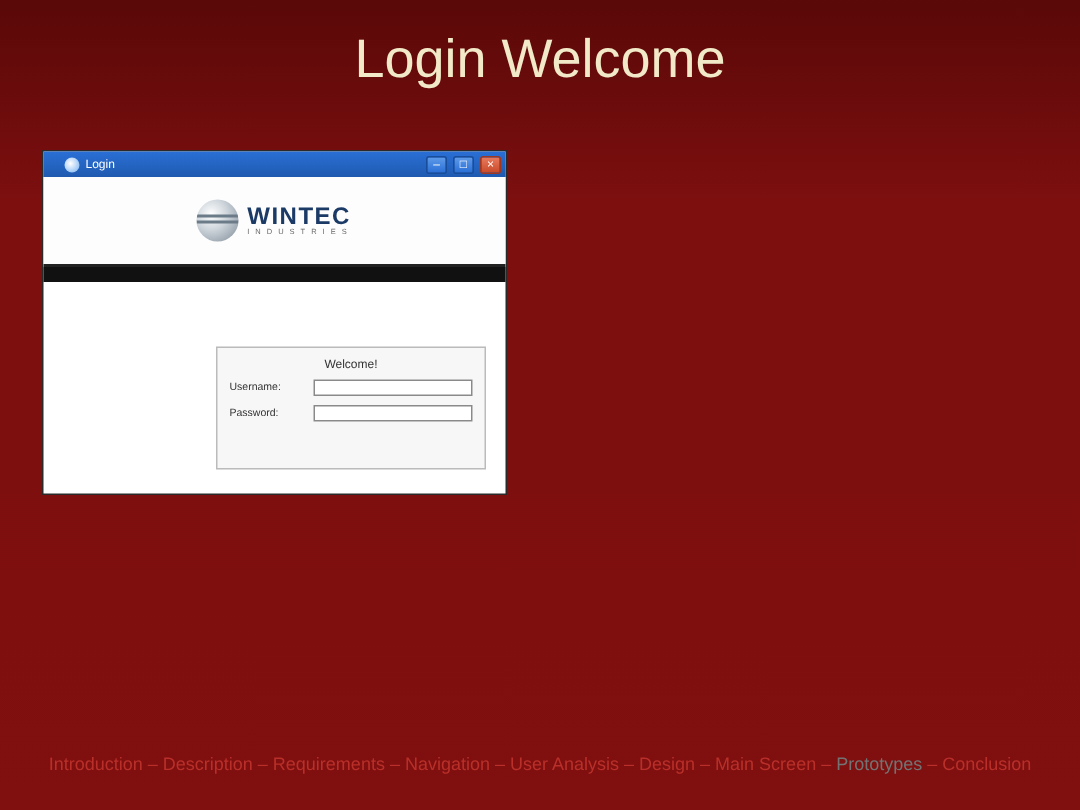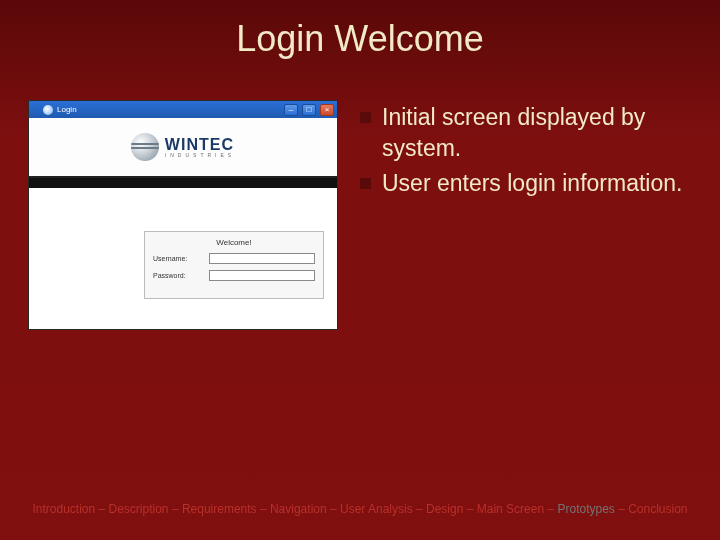--- a/index.html
+++ b/index.html
@@ -122,21 +122,21 @@
     font-weight: bold;
     font-size: 10px;
     letter-spacing: 0.5px;
     color: #222;
   }
   .login-box {
     position: absolute;
     top: 130px;
     left: 115px;
     width: 180px;
-    height: 68px;
+    height: 82px;
     border: 1px solid #bbb;
     background: #f7f7f7;
     padding: 6px 8px;
   }
   .welcome {
     font-family: Tahoma, sans-serif;
     font-size: 8px;
     color: #333;
     text-align: center;
     margin-bottom: 6px;
@@ -229,20 +229,16 @@
         <label>Username:</label>
         <div class="field"></div>
       </div>
       <div class="form-row">
         <label>Password:</label>
         <div class="field"></div>
       </div>
     </div>
   </div>
 
-  <ul class="bullets">
-    <li>Initial screen displayed by system.</li>
-    <li>User enters login information.</li>
-  </ul>
 
 </div>
 
 <div class="footer" id="footer"><span>Introduction</span><span class="sep"> – </span><span>Description</span><span class="sep"> – </span><span>Requirements</span><span class="sep"> – </span><span>Navigation</span><span class="sep"> – </span><span>User Analysis</span><span class="sep"> – </span><span>Design</span><span class="sep"> – </span><span>Main Screen</span><span class="sep"> – </span><span class="active">Prototypes</span><span class="sep"> – </span><span>Conclusion</span></div>
 
 </body></html>

